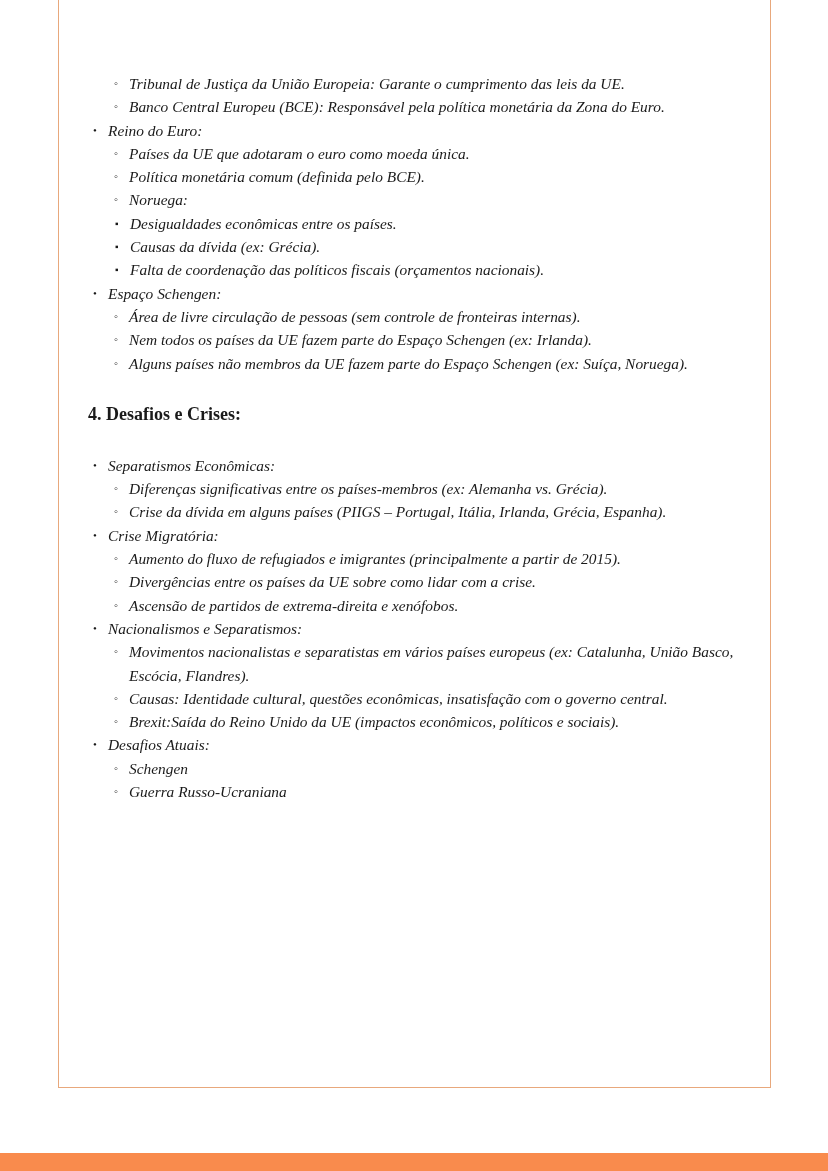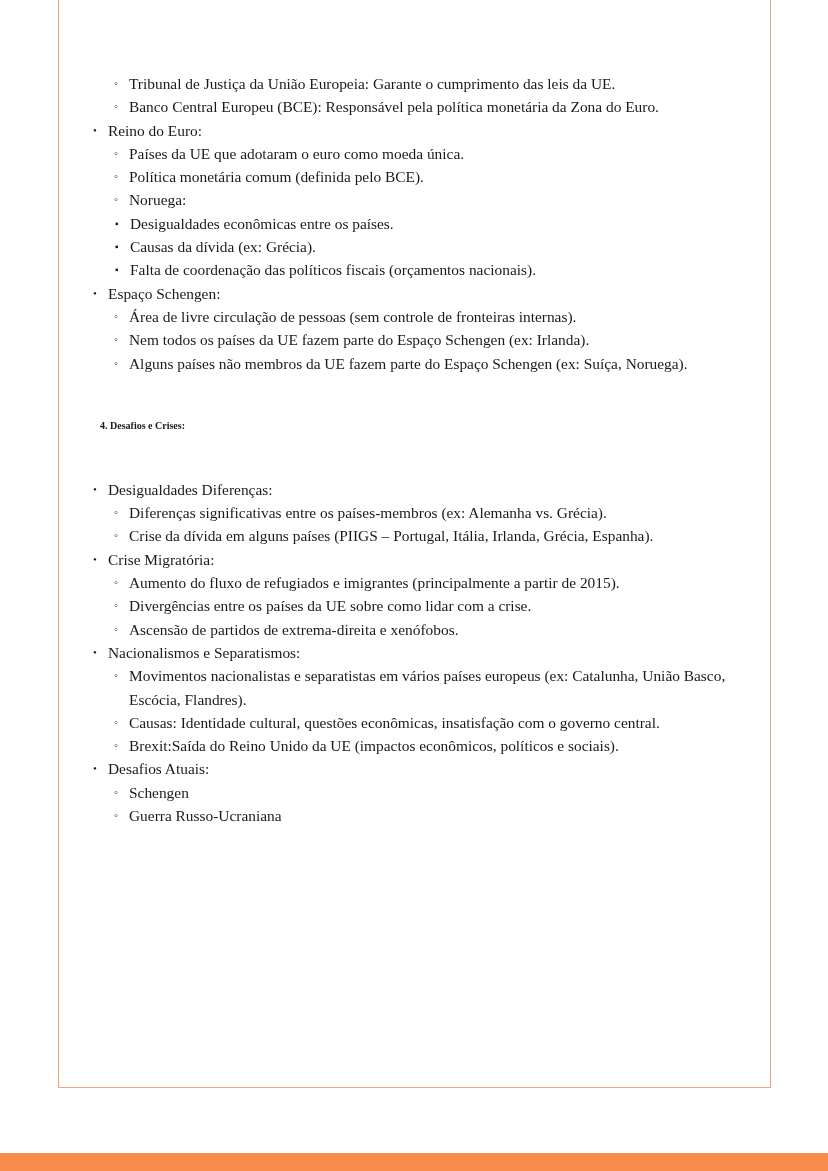--- a/index.html
+++ b/index.html
@@ -65,40 +65,41 @@
     left: 0;
     top: 0;
     width: 15px;
     display: inline-block;
     font-size: 15.4px;
     line-height: 23.3px;
     color: #1a1a1a;
   }
   li.item > .txt {
     display: block;
+    font-style: italic;
   }
 
   
   ul.l1 { margin-left: 9px; }
   ul.l1 > li > .marker { font-size: 11px; }
 
   
   ul.l2 { margin-left: 30px; }
   ul.l2 > li > .marker { font-size: 11px; }
 
   
   ul.l3 { margin-left: 31px; }
   ul.l3 > li > .marker { font-size: 10px; }
 
   
   .section-heading {
-    font-size: 10px;
+    font-size: 18px;
     line-height: 20px;
     font-weight: bold;
-    margin: 16px;
+    margin: 4px;
     padding: 0;
   }
   .gap-before-heading { height: 25px; }
   .gap-after-heading  { height: 26px; }
 </style>
 </head>
 <body style="background: rgb(255, 255, 255); color: rgb(26, 26, 26);">
 
 <div id="page-frame" style="border-color: rgb(232, 168, 124);"></div>
 
@@ -171,21 +172,21 @@
     </li>
   </ul>
 
   <div class="gap-before-heading"></div>
   <p class="section-heading">4. Desafios e Crises:</p>
   <div class="gap-after-heading"></div>
 
   <ul class="lvl l1">
     <li class="item">
       <span class="marker">•</span>
-      <span class="txt">Desigualdades Diferenças:</span>
+      <span class="txt">Separatismos Econômicas:</span>
     </li>
   </ul>
   <ul class="lvl l2">
     <li class="item">
       <span class="marker">◦</span>
       <span class="txt">Diferenças significativas entre os países-membros (ex: Alemanha vs. Grécia).</span>
     </li>
     <li class="item">
       <span class="marker">◦</span>
       <span class="txt">Crise da dívida em alguns países (PIIGS – Portugal, Itália, Irlanda, Grécia, Espanha).</span>

